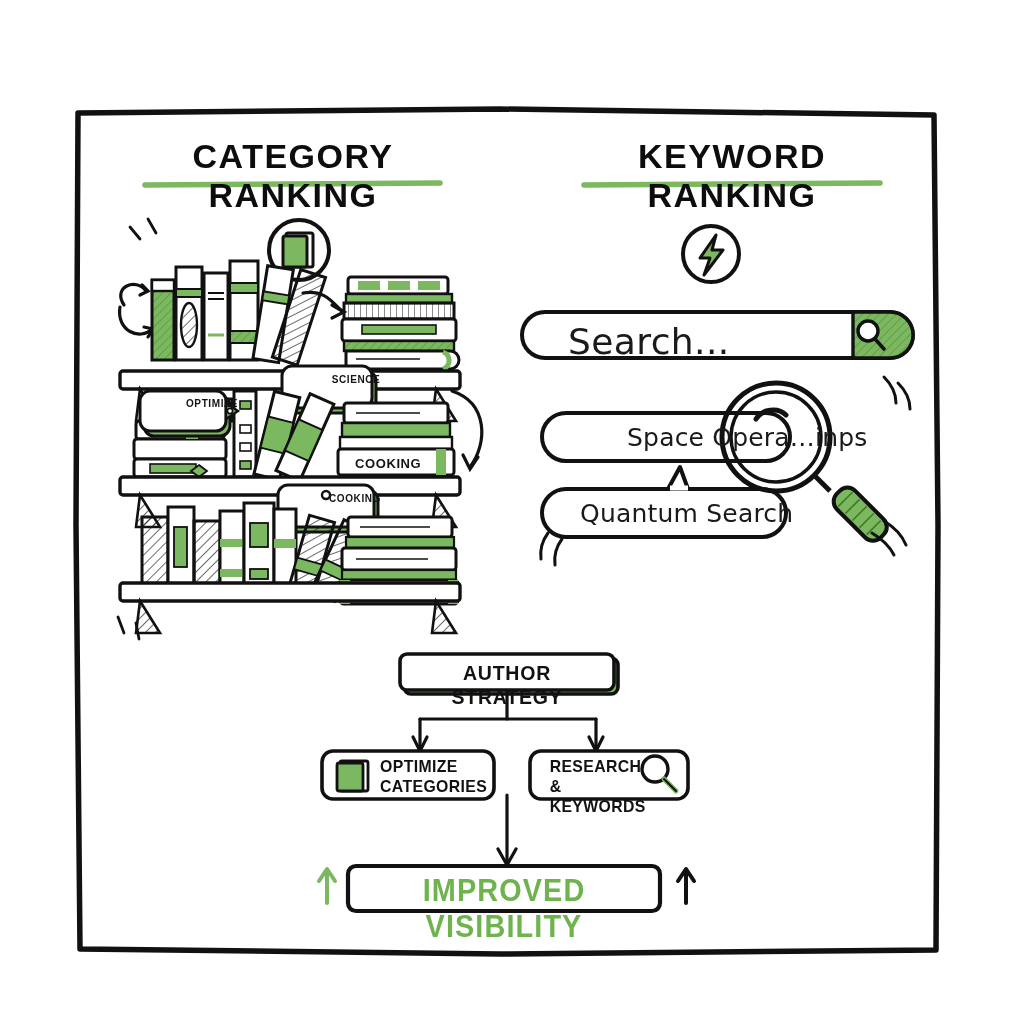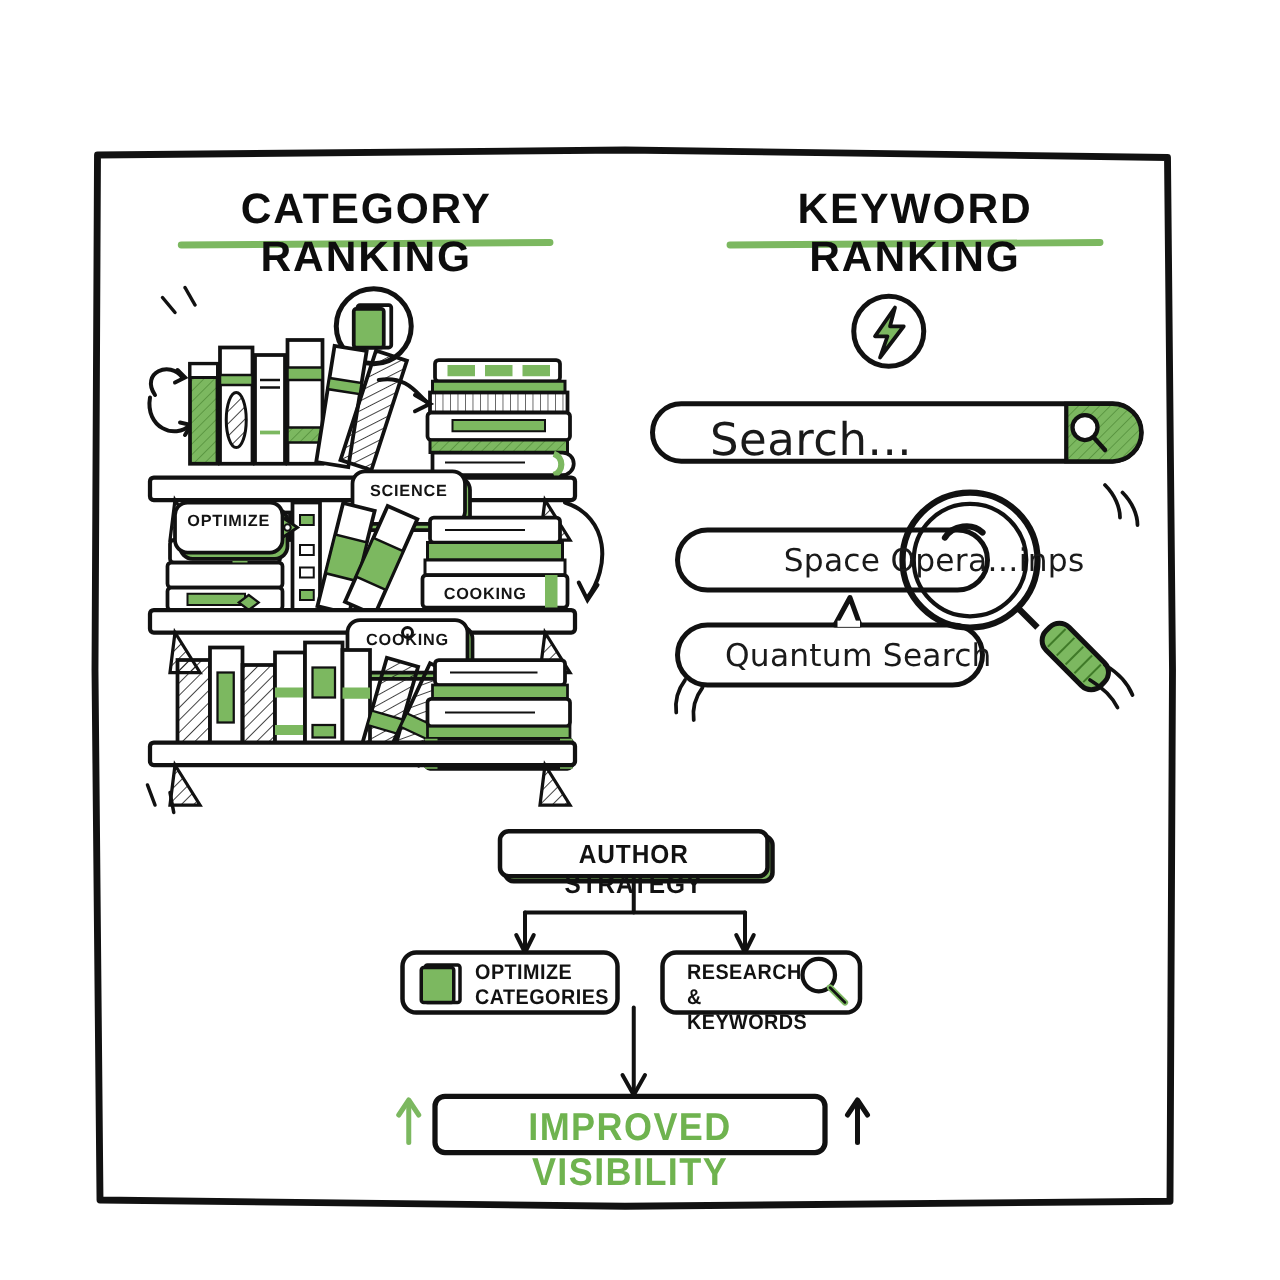--- a/index.html
+++ b/index.html
@@ -3,44 +3,45 @@
 <meta charset="utf-8">
 <style>
   html,body{margin:0;padding:0;}
   body{
     width:1024px;height:1024px;
     background:#ffffff;
     font-family:"DejaVu Sans", sans-serif;
     overflow:hidden;
     position:relative;
   }
-  #stage{position:absolute;left:0;top:16px;width:1024px;height:829px;}
+  #stage{position:absolute;left:0;top:5px;width:1024px;height:829px;}
   svg.layer{position:absolute;left:0;top:0;width:1024px;height:1024px;}
 
   
   .heading{
     font-family:"Liberation Sans", sans-serif;
     font-weight:700;
     font-size:34px;
     letter-spacing:1.5px;
     color:#0d0d0d;
     transform:scaleX(0.92);
     transform-origin:center center;
   }
   .heading-wrap{position:absolute;text-align:center;}
 
   
   .tag-label{
     font-family:"Liberation Sans", sans-serif;
     font-weight:700;
-    font-size:13px;
+    font-size:10px;
     letter-spacing:0.6px;
     color:#141414;
     position:absolute;
     text-align:center;
+    padding-left:29px;
   }
 
   
   .search-text{
     font-family:"DejaVu Sans", sans-serif;
     font-size:36px;
     color:#1a1a1a;
     position:absolute;
     letter-spacing:0.4px;
   }

